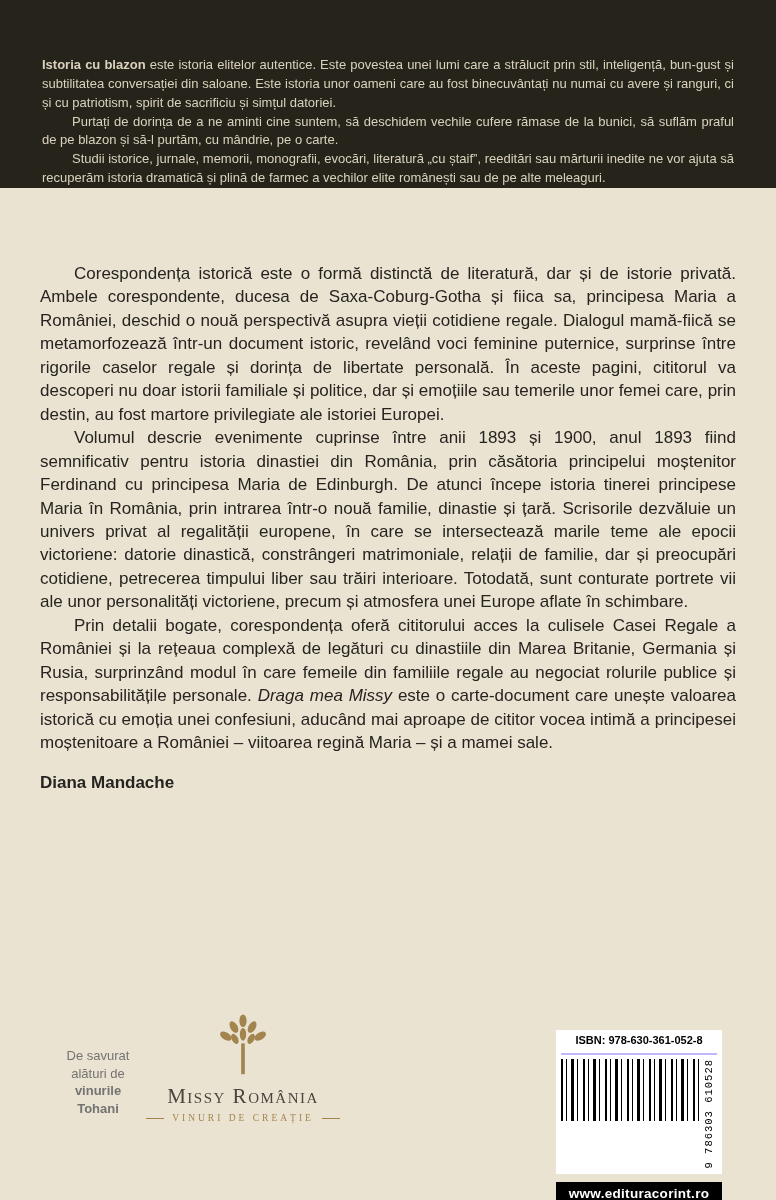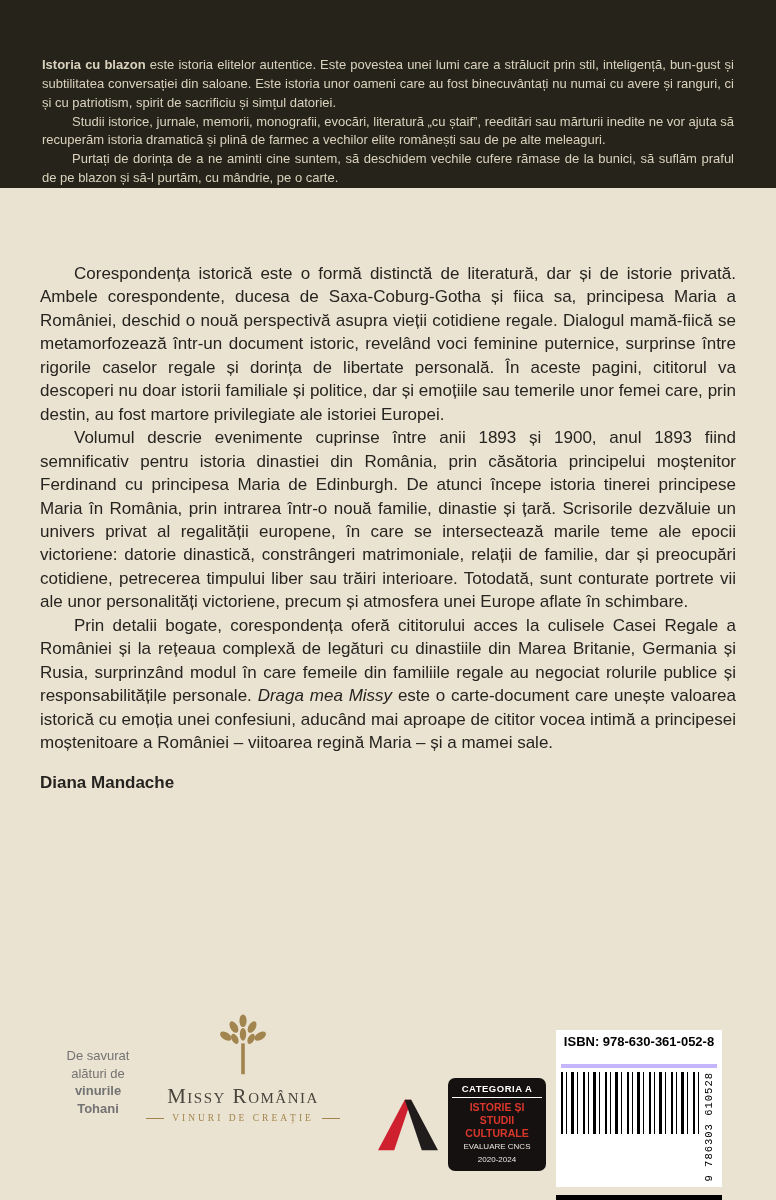--- a/index.html
+++ b/index.html
@@ -58,22 +58,22 @@
     text-align:center; color:#fff;
   }
   .corint-badge .l1 { font-size:9.5px; font-weight:700; letter-spacing:0.5px;
     border-bottom:1px solid #fff; padding-bottom:3px; margin-bottom:3px; }
   .corint-badge .red { color:#d9372c; font-size:10.5px; font-weight:700; line-height:1.25; }
   .corint-badge .sm { font-size:8px; line-height:1.3; margin-top:2px; color:#e8e4e0; }
 
   .isbn-block { position:absolute; left:556px; top:1030px; width:166px; }
   .isbn-box { background:#ffffff; padding:4px 5px 5px 5px; }
   .isbn-label {
-    font-size:13px; font-weight:700; text-align:center; color:#000;
-    border-bottom:4px solid #c4b5fd; padding-bottom:15px; white-space:nowrap;
+    font-size:11px; font-weight:700; text-align:center; color:#000;
+    border-bottom:2px solid #c4b5fd; padding-bottom:7px; white-space:nowrap;
   }
   .barcode-row { display:flex; margin-top:4px; align-items:stretch; }
   .barcode {
     flex:1; height:62px; background-color:#fff;
     background-image:repeating-linear-gradient(90deg,
       #000 0 2px, transparent 2px 5px,
       #000 5px 6px, transparent 6px 10px,
       #000 10px 13px, transparent 13px 16px,
       #000 16px 17px, transparent 17px 22px);
   }
@@ -87,22 +87,22 @@
     font-size:13.5px; font-weight:700; padding:4px 0; letter-spacing:0.3px;
   }
 </style>
 </head>
 <body>
 
 <div class="page">
 
   <header class="top-banner">
     <p><strong>Istoria cu blazon</strong><span> este istoria elitelor autentice. Este povestea unei lumi care a strălucit prin stil, inteligență, bun-gust și subtilitatea conversației din saloane. Este istoria unor oameni care au fost binecuvântați nu numai cu avere și ranguri, ci și cu patriotism, spirit de sacrificiu și simțul datoriei.</span></p>
+    <p class="indent">Purtați de dorința de a ne aminti cine suntem, să deschidem vechile cufere rămase de la bunici, să suflăm praful de pe blazon și să-l purtăm, cu mândrie, pe o carte.</p>
     <p class="indent">Studii istorice, jurnale, memorii, monografii, evocări, literatură „cu ștaif”, reeditări sau mărturii inedite ne vor ajuta să recuperăm istoria dramatică și plină de farmec a vechilor elite românești sau de pe alte meleaguri.</p>
-    <p class="indent">Purtați de dorința de a ne aminti cine suntem, să deschidem vechile cufere rămase de la bunici, să suflăm praful de pe blazon și să-l purtăm, cu mândrie, pe o carte.</p>
   </header>
 
   <main class="body-text">
     <p class="para">Corespondența istorică este o formă distinctă de literatură, dar și de istorie privată. Ambele corespondente, ducesa de Saxa-Coburg-Gotha și fiica sa, principesa Maria a României, deschid o nouă perspectivă asupra vieții cotidiene regale. Dialogul mamă-fiică se metamorfozează într-un document istoric, revelând voci feminine puternice, surprinse între rigorile caselor regale și dorința de libertate personală. În aceste pagini, cititorul va descoperi nu doar istorii familiale și politice, dar și emoțiile sau temerile unor femei care, prin destin, au fost martore privilegiate ale istoriei Europei.</p>
     <p class="para">Volumul descrie evenimente cuprinse între anii 1893 și 1900, anul 1893 fiind semnificativ pentru istoria dinastiei din România, prin căsătoria principelui moștenitor Ferdinand cu principesa Maria de Edinburgh. De atunci începe istoria tinerei principese Maria în România, prin intrarea într-o nouă familie, dinastie și țară. Scrisorile dezvăluie un univers privat al regalității europene, în care se intersectează marile teme ale epocii victoriene: datorie dinastică, constrângeri matrimoniale, relații de familie, dar și preocupări cotidiene, petrecerea timpului liber sau trăiri interioare. Totodată, sunt conturate portrete vii ale unor personalități victoriene, precum și atmosfera unei Europe aflate în schimbare.</p>
     <p class="para"><span>Prin detalii bogate, corespondența oferă cititorului acces la culisele Casei Regale a României și la rețeaua complexă de legături cu dinastiile din Marea Britanie, Germania și Rusia, surprinzând modul în care femeile din familiile regale au negociat rolurile publice și responsabilitățile personale. </span><em>Draga mea Missy</em><span> este o carte-document care unește valoarea istorică cu emoția unei confesiuni, aducând mai aproape de cititor vocea intimă a principesei moștenitoare a României – viitoarea regină Maria – și a mamei sale.</span></p>
     <p class="author">Diana Mandache</p>
   </main>
 
   <div class="tagline">
@@ -127,33 +127,20 @@
       </g>
     </svg>
     <div class="tohani-name">Missy România</div>
     <div class="tohani-sub">
       <span class="line"></span>
       <span class="txt">VINURI DE CREAȚIE</span>
       <span class="line"></span>
     </div>
   </div>
 
-  <div class="corint">
-    <svg viewBox="0 0 74 62" width="60" height="52" aria-hidden="true">
-      <polygon points="33,0 41,0 20,62 0,62" fill="#cf2030"></polygon>
-      <polygon points="33,0 41,0 74,62 54,62" fill="#201c1c"></polygon>
-    </svg>
-    <div class="corint-badge">
-      <div class="l1">CATEGORIA A</div>
-      <div class="red">ISTORIE ȘI STUDII</div>
-      <div class="red">CULTURALE</div>
-      <div class="sm">EVALUARE CNCS</div>
-      <div class="sm">2020-2024</div>
-    </div>
-  </div>
 
   <div class="isbn-block">
     <div class="isbn-box">
       <div class="isbn-label">ISBN: 978-630-361-052-8</div>
       <div class="barcode-row">
         <div class="barcode"></div>
         <div class="barcode-digits">9 786303 610528</div>
       </div>
     </div>
     <div class="website-strip">www.edituracorint.ro</div>

